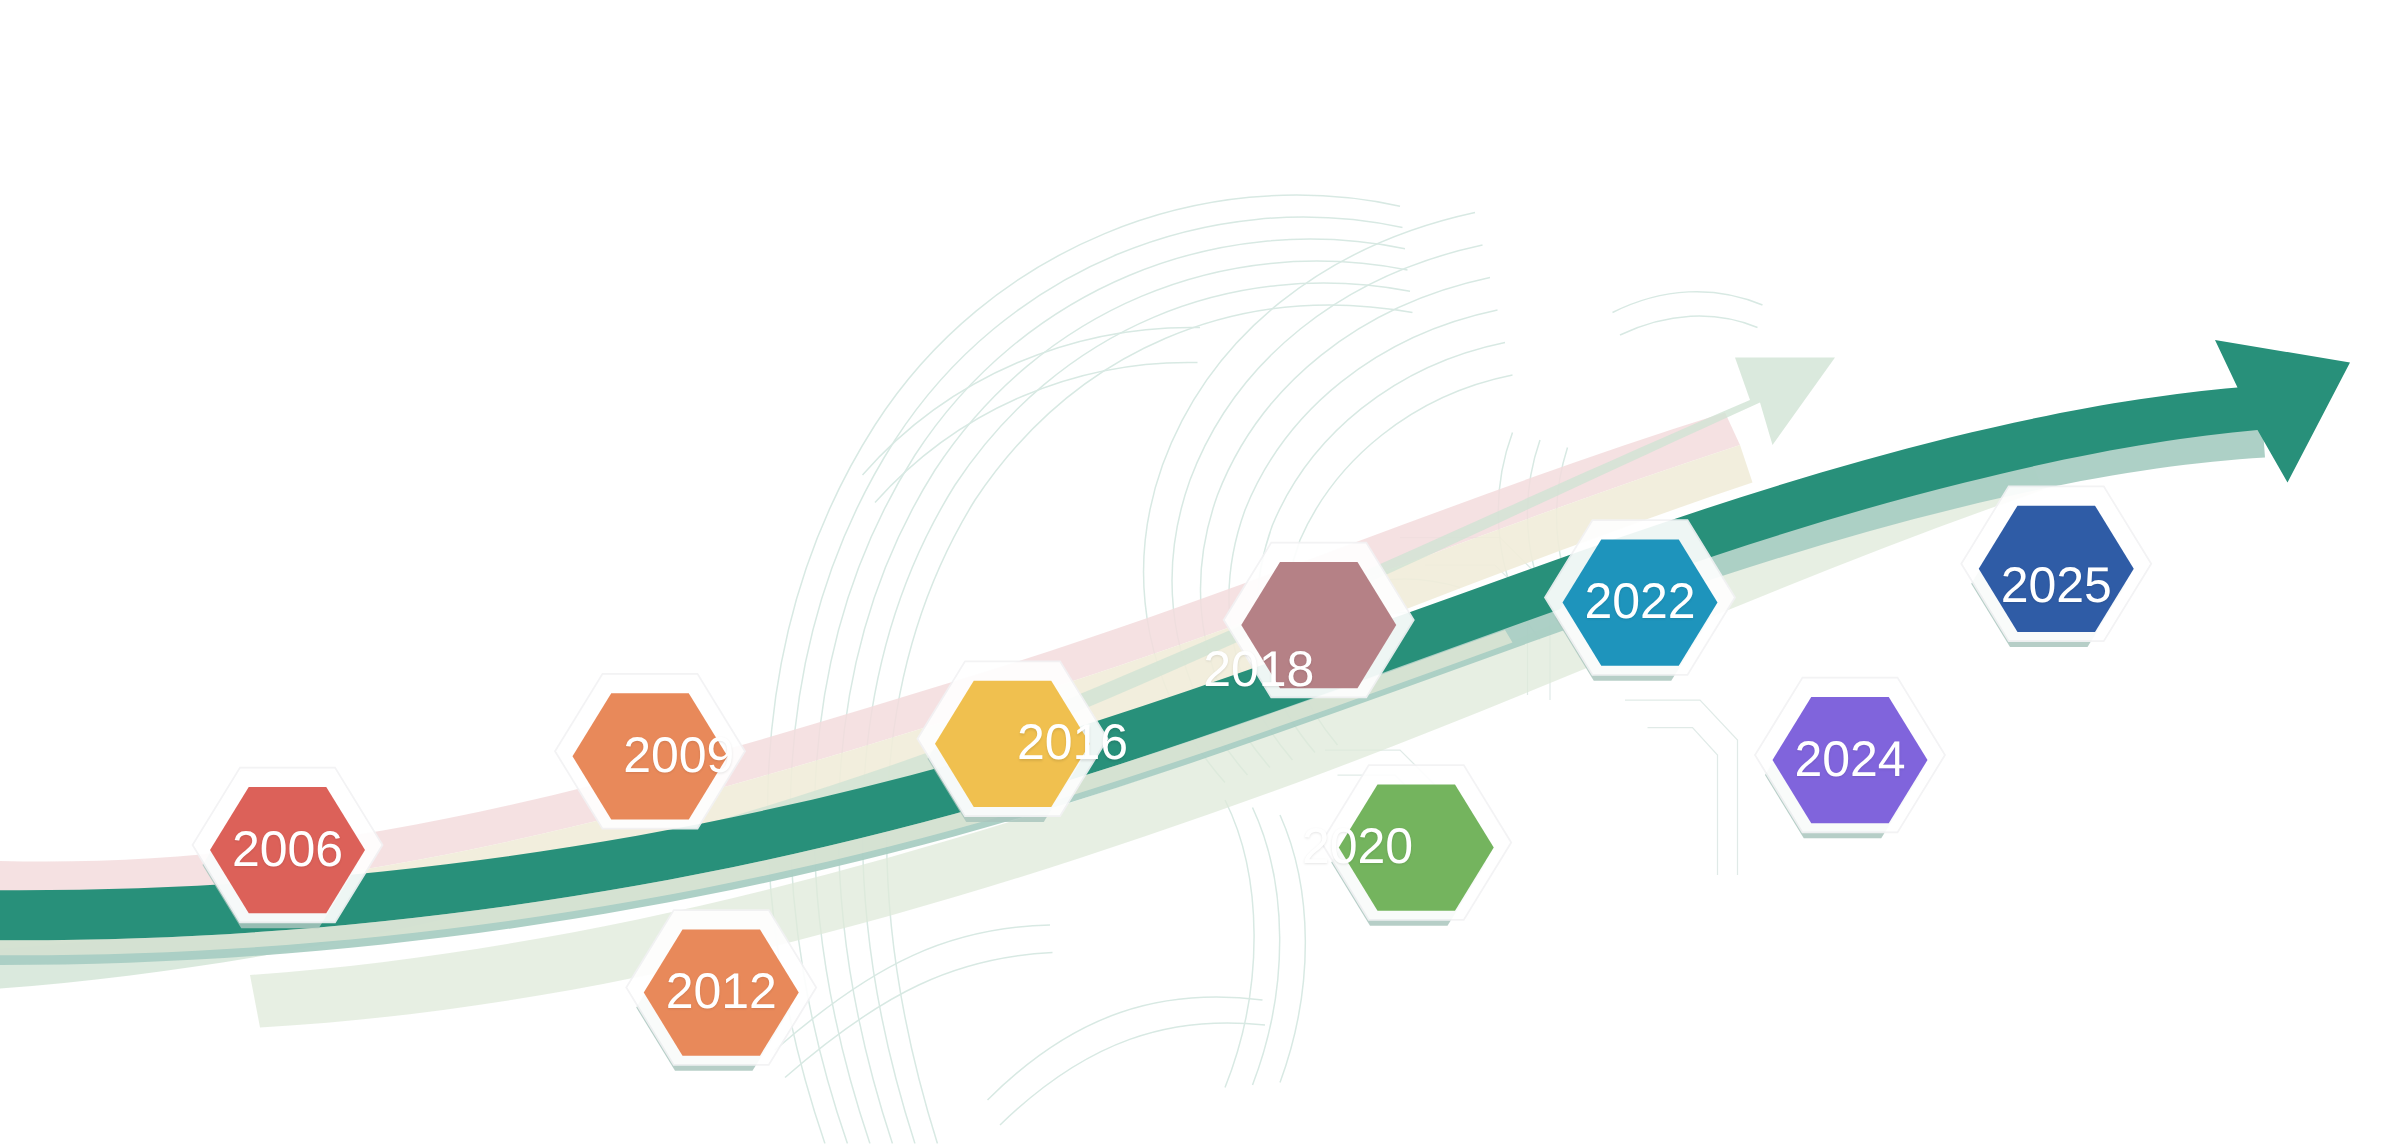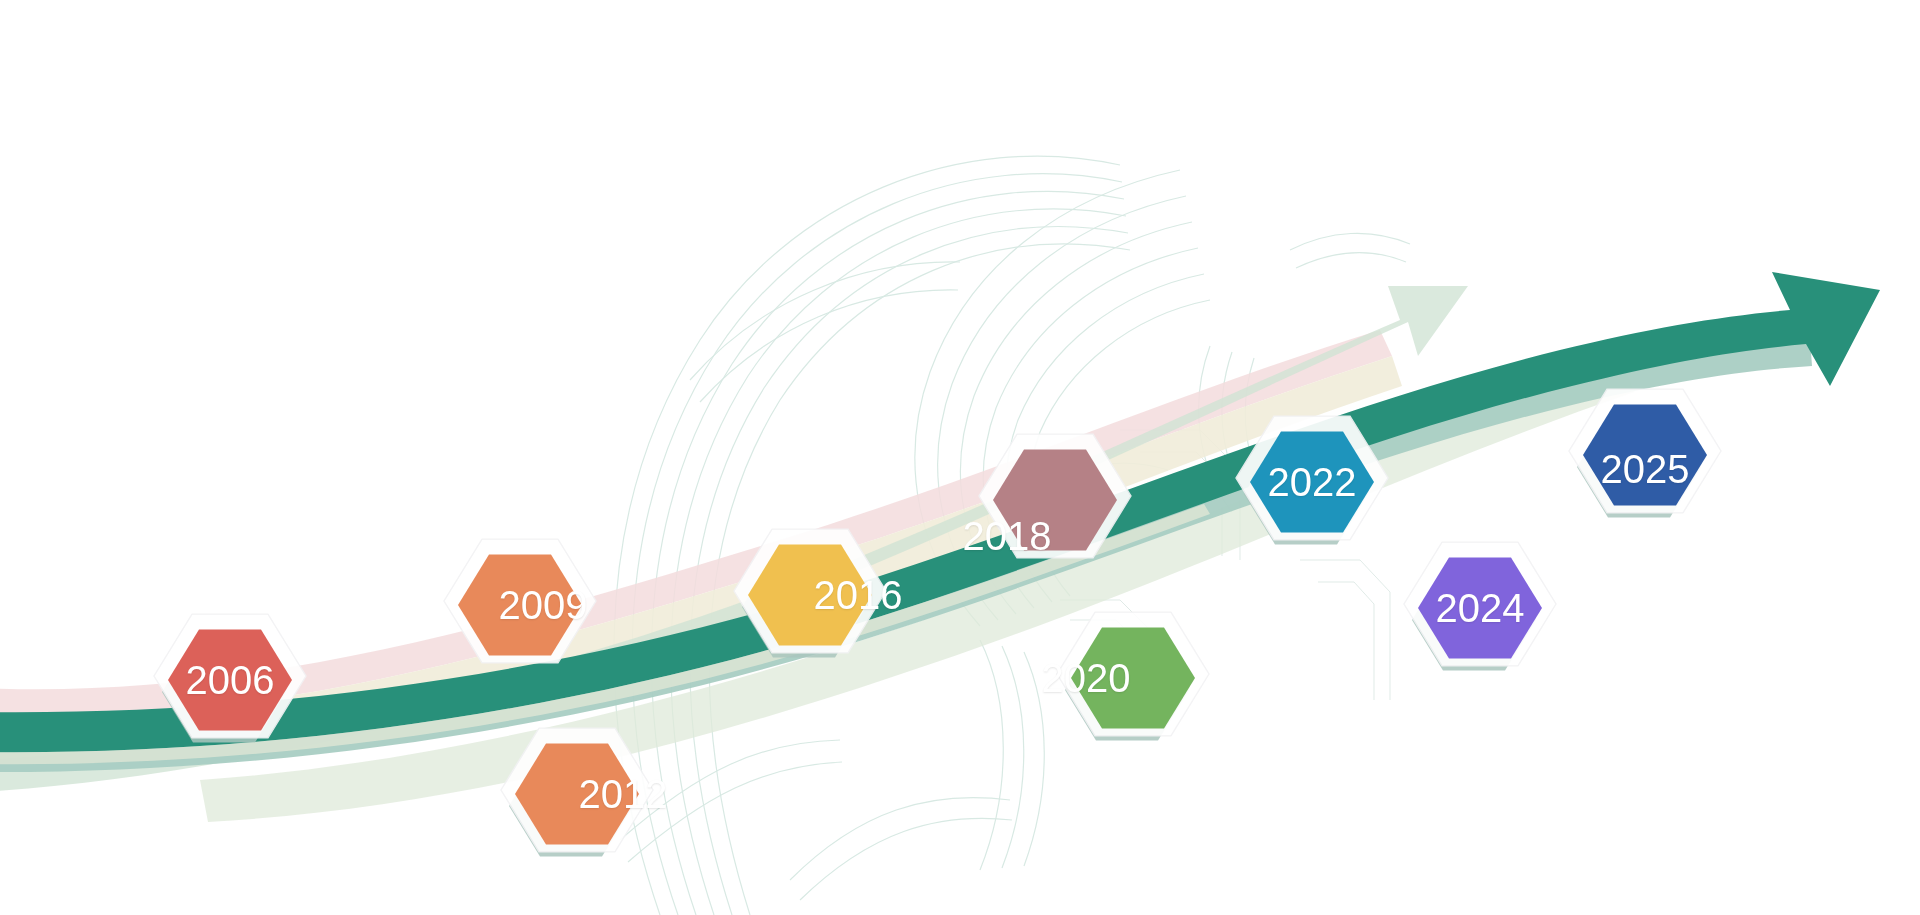--- a/index.html
+++ b/index.html
@@ -208,21 +208,21 @@
       <g>
         <polygon points="1701.0,467.0 1670.0,517.5 1608.0,517.5 1577.0,467.0 1608.0,416.5 1670.0,416.5" fill="#A9C6BD" opacity="0.85"></polygon>
         <polygon points="1721.0,451.0 1683.0,512.9 1607.0,512.9 1569.0,451.0 1607.0,389.1 1683.0,389.1" fill="#FFFFFF" stroke="#F2F2F4" stroke-width="1.4" opacity="0.92"></polygon>
         <polygon points="1707.0,455.0 1676.0,505.5 1614.0,505.5 1583.0,455.0 1614.0,404.5 1676.0,404.5" fill="#2F5CA6"></polygon>
       </g>
     </svg>
 
   <div id="title-layer">
   <div class="hex-label" style="left: 230px; top: 680px;">2006</div>
       <div class="hex-label" style="left: 543px; top: 605px;">2009</div>
-      <div class="hex-label" style="left: 577px; top: 794px; margin-left: 46px;">2012</div>
+      <div class="hex-label" style="left: 577px; top: 794px;">2012</div>
       <div class="hex-label" style="left: 810px; top: 595px; margin-left: 48px;">2016</div>
       <div class="hex-label" style="left: 1007px; top: 500px; margin-top: 36px;">2018</div>
       <div class="hex-label" style="left: 1086px; top: 678px;">2020</div>
       <div class="hex-label" style="left: 1312px; top: 482px;">2022</div>
       <div class="hex-label" style="left: 1480px; top: 608px;">2024</div>
       <div class="hex-label" style="left: 1645px; top: 469px;">2025</div>
     </div>
 
 </div>
 

